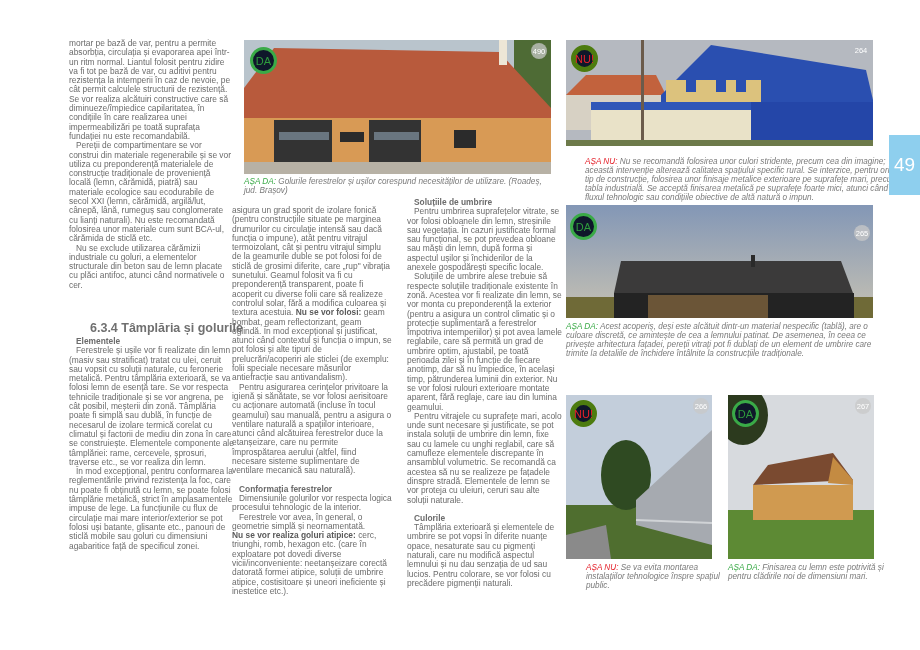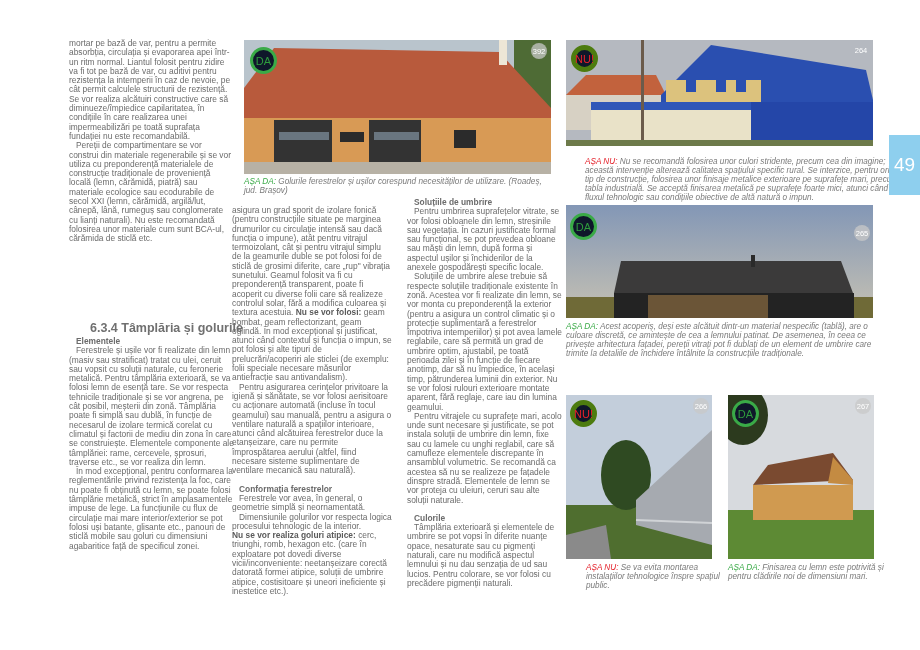--- a/index.html
+++ b/index.html
@@ -23,20 +23,21 @@
   .cap .r{color:#e4202a;font-style:italic;}
   .pagetab{position:absolute;left:889px;top:135px;width:31px;height:60px;background:#8ecfee;
            color:#fff;font-size:19px;display:flex;align-items:center;justify-content:center;}
 </style>
 </head>
 <body>
 
 <div class="col" style="left:69px;top:39px;width:163px;">
   <p>mortar pe bază de var, pentru a permite absorbția, circulația și evaporarea apei într-un ritm normal. Liantul folosit pentru zidire va fi tot pe bază de var, cu aditivi pentru rezistența la intemperii în caz de nevoie, pe cât permit calculele structurii de rezistență. Se vor realiza alcătuiri constructive care să diminueze/împiedice capilaritatea, în condițiile în care realizarea unei impermeabilizări pe toată suprafața fundației nu este recomandabilă.</p>
   <p class="ind">Pereții de compartimentare se vor construi din materiale regenerabile și se vor utiliza cu preponderență materialele de construcție tradiționale de proveniență locală (lemn, cărămidă, piatră) sau materiale ecologice sau ecodurabile de secol XXI (lemn, cărămidă, argilă/lut, cânepă, lână, rumeguș sau conglomerate cu lianți naturali). Nu este recomandată folosirea unor materiale cum sunt BCA-ul, cărămida de sticlă etc.</p>
+  <p class="ind">Nu se exclude utilizarea cărămizii industriale cu goluri, a elementelor structurale din beton sau de lemn placate cu plăci antifoc, atunci când normativele o cer.</p>
 </div>
 <h2 style="left:90px;top:321px;text-align:right;">6.3.4 Tâmplăria și golurile</h2>
 <div class="col" style="left:69px;top:337px;width:165px;">
   <p class="sub" style="margin-top:0">Elementele</p>
   <p class="ind">Ferestrele și ușile vor fi realizate din lemn (masiv sau stratificat) tratat cu ulei, ceruit sau vopsit cu soluții naturale, cu feronerie metalică. Pentru tâmplăria exterioară, se va folosi lemn de esență tare. Se vor respecta tehnicile tradiționale și se vor angrena, pe cât posibil, meșterii din zonă. Tâmplăria poate fi simplă sau dublă, în funcție de necesarul de izolare termică corelat cu climatul și factorii de mediu din zona în care se construiește. Elementele componente ale tâmplăriei: rame, cercevele, șprosuri, traverse etc., se vor realiza din lemn.</p>
   <p class="ind">În mod excepțional, pentru conformarea la reglementările privind rezistența la foc, care nu poate fi obținută cu lemn, se poate folosi tâmplărie metalică, strict în amplasamentele impuse de lege. La funcțiunile cu flux de circulație mai mare interior/exterior se pot folosi uși batante, glisante etc., panouri de sticlă mobile sau goluri cu dimensiuni agabaritice față de specificul zonei.</p>
 </div>
 
 <div class="photo" style="left:244px;top:40px;width:307px;height:134px;">
   <svg width="307" height="134" viewBox="0 0 307 134">
@@ -47,32 +48,32 @@
     <rect x="0" y="78" width="307" height="50" fill="#d89a55"></rect>
     <rect x="30" y="80" width="58" height="44" fill="#333"></rect>
     <rect x="125" y="80" width="52" height="44" fill="#333"></rect>
     <rect x="35" y="92" width="50" height="8" fill="#6a7680"></rect>
     <rect x="130" y="92" width="45" height="8" fill="#6a7680"></rect>
     <rect x="96" y="92" width="24" height="10" fill="#2b2b2b"></rect>
     <rect x="210" y="90" width="22" height="18" fill="#2b2b2b"></rect>
     <rect x="0" y="122" width="307" height="12" fill="#b7b1a5"></rect>
   </svg>
   <div class="badge da" style="left:6px;top:7px;">DA</div>
-  <div class="num" style="right:4px;top:3px;">392</div>
+  <div class="num" style="right:4px;top:3px;">490</div>
 </div>
 <div class="cap" style="left:244px;top:177px;width:310px;">
   <span class="g">AȘA DA:</span><span> Golurile ferestrelor și ușilor corespund necesităților de utilizare. (Roadeș, jud. Brașov)</span>
 </div>
 
 <div class="col" style="left:232px;top:198px;width:160px;margin-top:8px;">
   <p><span>asigura un grad sporit de izolare fonică (pentru construcțiile situate pe marginea drumurilor cu circulație intensă sau dacă funcția o impune), atât pentru vitrajul termoizolant, cât și pentru vitrajul simplu de la geamurile duble se pot folosi foi de sticlă de grosimi diferite, care „rup" vibrația sunetului. Geamul folosit va fi cu preponderență transparent, poate fi acoperit cu diverse folii care să realizeze controlul solar, fără a modifica culoarea și textura acestuia.</span> <span class="b">Nu se vor folosi:</span><span> geam bombat, geam reflectorizant, geam oglindă. În mod excepțional și justificat, atunci când contextul și funcția o impun, se pot folosi și alte tipuri de prelucrări/acoperiri ale sticlei (de exemplu: folii speciale necesare măsurilor antiefracție sau antivandalism).</span></p>
   <p class="ind">Pentru asigurarea cerințelor privitoare la igienă și sănătate, se vor folosi aerisitoare cu acționare automată (incluse în tocul geamului) sau manuală, pentru a asigura o ventilare naturală a spațiilor interioare, atunci când alcătuirea ferestrelor duce la etanșeizare, care nu permite împrospătarea aerului (altfel, fiind necesare sisteme suplimentare de ventilare mecanică sau naturală).</p>
   <p class="sub">Conformația ferestrelor</p>
+  <p class="ind">Dimensiunile golurilor vor respecta logica procesului tehnologic de la interior.</p>
   <p class="ind">Ferestrele vor avea, în general, o geometrie simplă și neornamentată.</p>
-  <p class="ind">Dimensiunile golurilor vor respecta logica procesului tehnologic de la interior.</p>
   <p><span class="b">Nu se vor realiza goluri atipice:</span><span> cerc, triunghi, romb, hexagon etc. (care în exploatare pot dovedi diverse vicii/inconveniente: neetanșeizare corectă datorată formei atipice, soluții de umbrire atipice, costisitoare și uneori ineficiente și inestetice etc.).</span></p>
 </div>
 
 <div class="col" style="left:407px;top:198px;width:155px;">
   <p class="sub" style="margin-top:0">Soluțiile de umbrire</p>
   <p class="ind">Pentru umbrirea suprafețelor vitrate, se vor folosi obloanele din lemn, streșinile sau vegetația. În cazuri justificate formal sau funcțional, se pot prevedea obloane sau măști din lemn, după forma și aspectul ușilor și închiderilor de la anexele gospodărești specific locale.</p>
   <p class="ind">Soluțiile de umbrire alese trebuie să respecte soluțiile tradiționale existente în zonă. Acestea vor fi realizate din lemn, se vor monta cu preponderență la exterior (pentru a asigura un control climatic și o protecție suplimentară a ferestrelor împotriva intemperiilor) și pot avea lamele reglabile, care să permită un grad de umbrire optim, ajustabil, pe toată perioada zilei și în funcție de fiecare anotimp, dar să nu împiedice, în același timp, pătrunderea luminii din exterior. Nu se vor folosi rulouri exterioare montate aparent, fără reglaje, care iau din lumina geamului.</p>
   <p class="ind">Pentru vitrajele cu suprafețe mari, acolo unde sunt necesare și justificate, se pot instala soluții de umbrire din lemn, fixe sau cu lamele cu unghi reglabil, care să camufleze elementele discrepante în ansamblul volumetric. Se recomandă ca acestea să nu se realizeze pe fațadele dinspre stradă. Elementele de lemn se vor proteja cu uleiuri, ceruri sau alte soluții naturale.</p>
   <p class="sub">Culorile</p>
   <p class="ind">Tâmplăria exterioară și elementele de umbrire se pot vopsi în diferite nuanțe opace, nesaturate sau cu pigmenți naturali, care nu modifică aspectul lemnului și nu dau senzația de ud sau lucios. Pentru colorare, se vor folosi cu precădere pigmenții naturali.</p>

